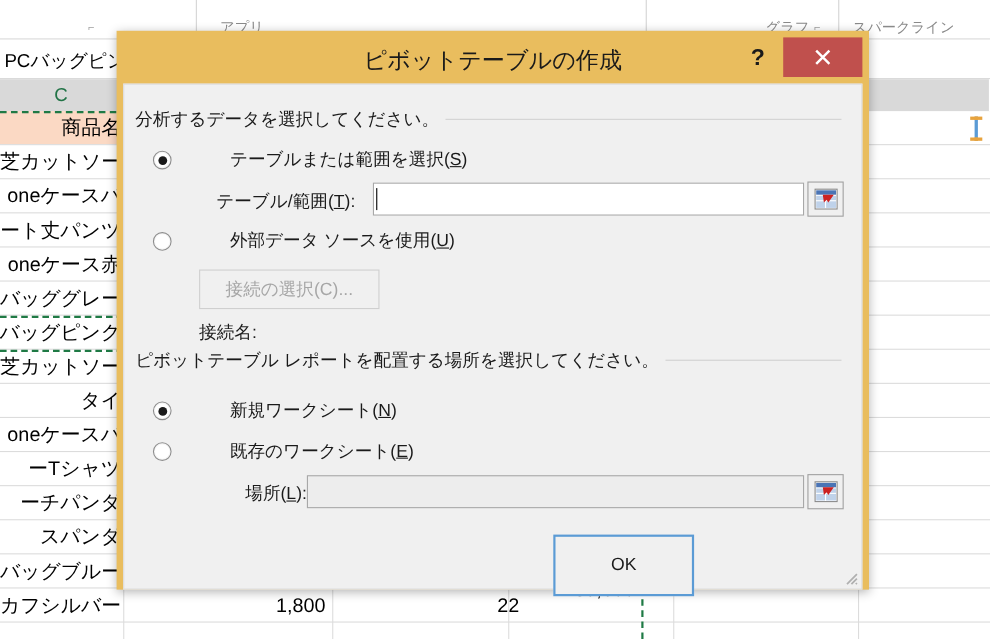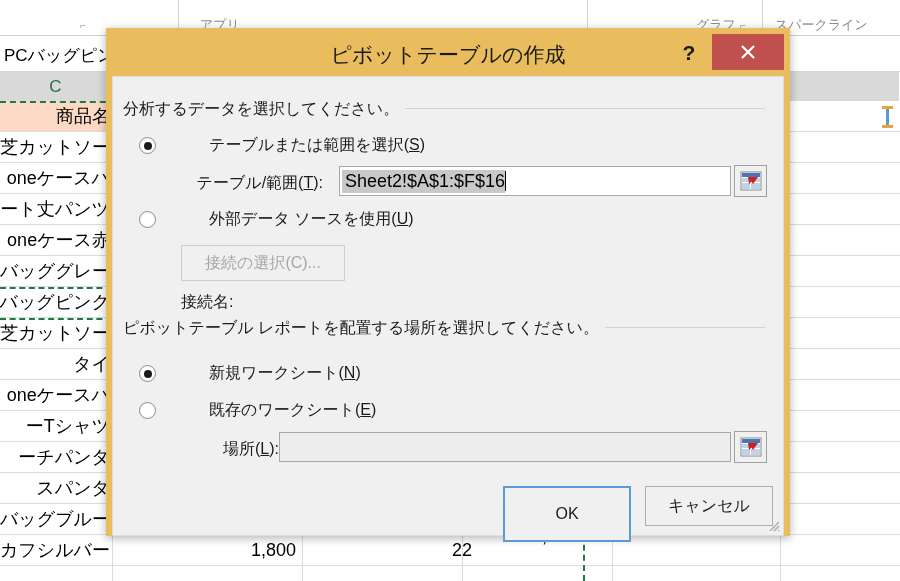--- a/index.html
+++ b/index.html
@@ -304,21 +304,20 @@
     <div class="group-label" style="left:10px; top:22px;">分析するデータを選択してください。</div>
 
     <div class="radio-row" style="left:26px; top:58px;">
       <span class="radio checked"></span>
       <span class="radio-label"><span>テーブルまたは範囲を選択(</span><span class="u">S</span><span>)</span></span>
     </div>
 
     <div class="field-label" style="left:60px; top:96px; width:150px;"><span>テーブル/範囲(</span><span class="u">T</span><span>):</span></div>
 
     <div class="textbox" style="left:226px; top:89px; width:392px;">
-      <span class="val">Sheet2!$A$1:$F$16</span>
         <span class="caret"></span>
     </div>
     <div class="picker-btn" style="left:621px; top:88px;">
       <svg width="22" height="20" viewBox="0 0 22 20">
         <rect x="1" y="1" width="20" height="18" fill="#ffffff" stroke="#8a8a8a"></rect>
         <rect x="2" y="2" width="18" height="4" fill="#4a74b5"></rect>
         <rect x="2" y="7" width="8" height="4" fill="#bfd2ea"></rect>
         <rect x="11" y="7" width="9" height="4" fill="#bfd2ea"></rect>
         <rect x="2" y="12" width="8" height="6" fill="#bfd2ea"></rect>
         <rect x="11" y="12" width="9" height="6" fill="#bfd2ea"></rect>
@@ -359,19 +358,18 @@
         <rect x="2" y="2" width="18" height="4" fill="#4a74b5"></rect>
         <rect x="2" y="7" width="8" height="4" fill="#bfd2ea"></rect>
         <rect x="11" y="7" width="9" height="4" fill="#bfd2ea"></rect>
         <rect x="2" y="12" width="8" height="6" fill="#bfd2ea"></rect>
         <rect x="11" y="12" width="9" height="6" fill="#bfd2ea"></rect>
         <path d="M8 6 L18 6 L13 13 L11.5 10.5 L9 13 Z" fill="#cc2222"></path>
       </svg>
     </div>
 
     <div class="push-btn default" style="left:390px; top:409px; width:128px; height:56px;">OK</div>
-    <div class="push-btn" style="left:532px; top:409px; width:128px; height:40px;">キャンセル</div>
 
     <svg class="resize-grip" viewBox="0 0 16 16">
       <path d="M15 6 L6 15 M15 10 L10 15 M15 14 L14 15" stroke="#b0b0b0" stroke-width="1.6" fill="none"></path>
     </svg>
   </div>
 </div>
 
 </body></html>

